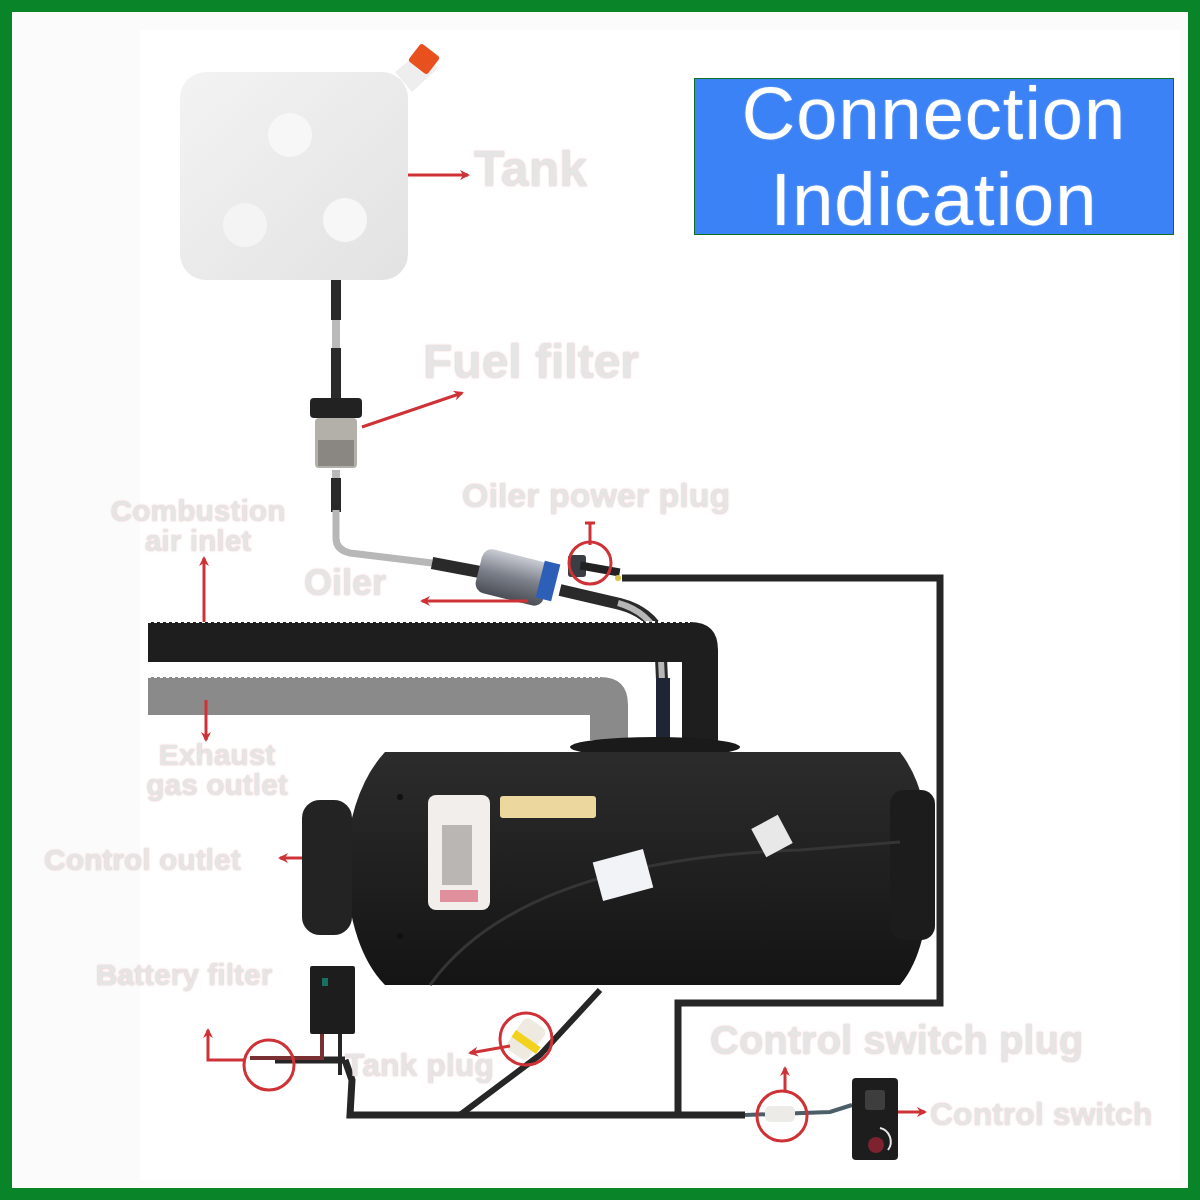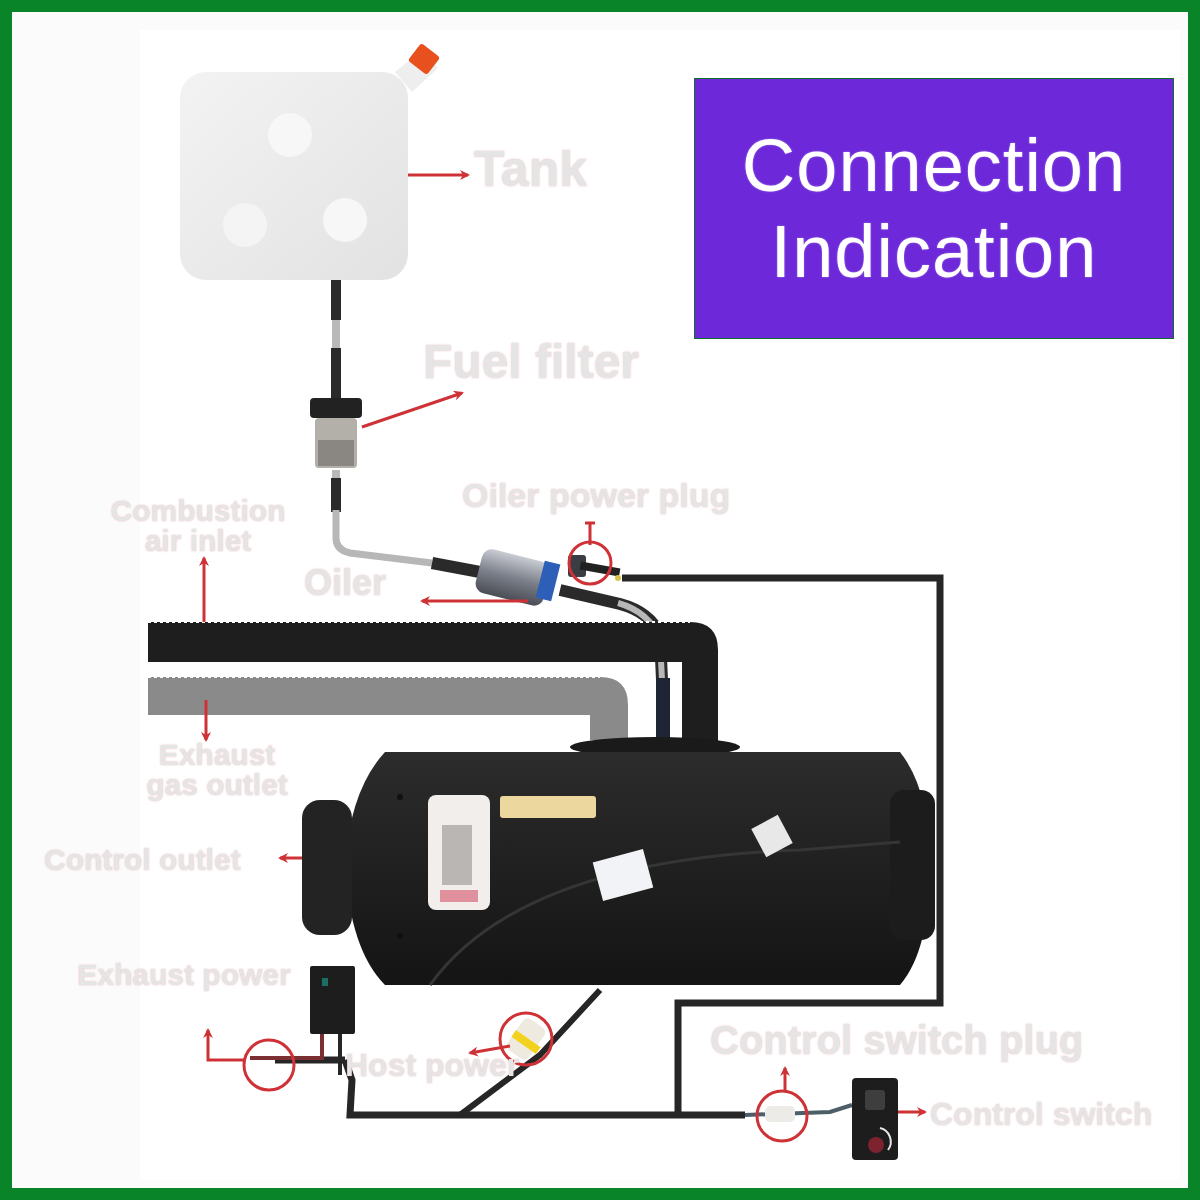--- a/index.html
+++ b/index.html
@@ -1,20 +1,20 @@
 <!DOCTYPE html>
 <html><head>
 <meta charset="utf-8">
 <style>
   html, body { margin: 0; padding: 0; }
   body { width: 1200px; height: 1200px; position: relative; overflow: hidden; background: #0a8429; font-family: "Liberation Sans", sans-serif; }
   .frame { position: absolute; left: 12px; top: 12px; width: 1176px; height: 1176px; background: #fbfbfb; }
   .photo-bg { position: absolute; left: 140px; top: 30px; width: 1040px; height: 1150px; background: #ffffff; }
   svg.diagram { position: absolute; left: 0; top: 0; width: 1200px; height: 1200px; }
-  .title-box { position: absolute; left: 694px; top: 78px; width: 480px; height: 261px; background: #6d28d9; border: 1px solid #0b6f27; box-sizing: border-box; display: flex; flex-direction: column; align-items: center; justify-content: center; }
+  .title-box { position: absolute; left: 694px; top: 78px; width: 480px; height: 157px; background: #3b82f6; border: 1px solid #0b6f27; box-sizing: border-box; display: flex; flex-direction: column; align-items: center; justify-content: center; }
   .title-line { color: #ffffff; font-weight: 400; font-size: 74px; line-height: 86px; letter-spacing: 1px; text-shadow: 0 0 2px rgba(255,255,255,0.4); }
   .lbl { position: absolute; color: #e5e5e5; font-weight: 700; white-space: nowrap; text-shadow: 0 0 2px rgba(207,50,54,0.35); }
   .lbl-big { font-size: 50px; }
   .lbl-md { font-size: 34px; }
   .lbl-sm { font-size: 30px; line-height: 30px; text-align: center; }
 </style>
 </head>
 <body>
 
 <div class="frame"></div>
@@ -163,17 +163,17 @@
   <div>Combustion</div>
   <div>air inlet</div>
 </div>
 <div class="lbl lbl-md" style="left:304px; top:562px; font-size:36px;">Oiler</div>
 <div class="lbl lbl-sm" style="left:132px; top:740px; width:170px;">
   <div>Exhaust</div>
   <div>gas outlet</div>
 </div>
 <div class="lbl lbl-sm" style="left:44px; top:845px;">Control outlet</div>
 <div class="lbl lbl-sm" style="left:64px; top:960px; width:240px;">
-  <div>Exhaust power</div>
+  <div>Battery filter</div>
 </div>
-<div class="lbl lbl-sm" style="left:345px; top:1050px; font-size:32px;">Host power</div>
+<div class="lbl lbl-sm" style="left:345px; top:1050px; font-size:32px;">Tank plug</div>
 <div class="lbl lbl-sm" style="left:710px; top:1025px; font-size:40px;">Control switch plug</div>
 <div class="lbl lbl-sm" style="left:930px; top:1099px; font-size:32px;">Control switch</div>
 
 </body></html>

